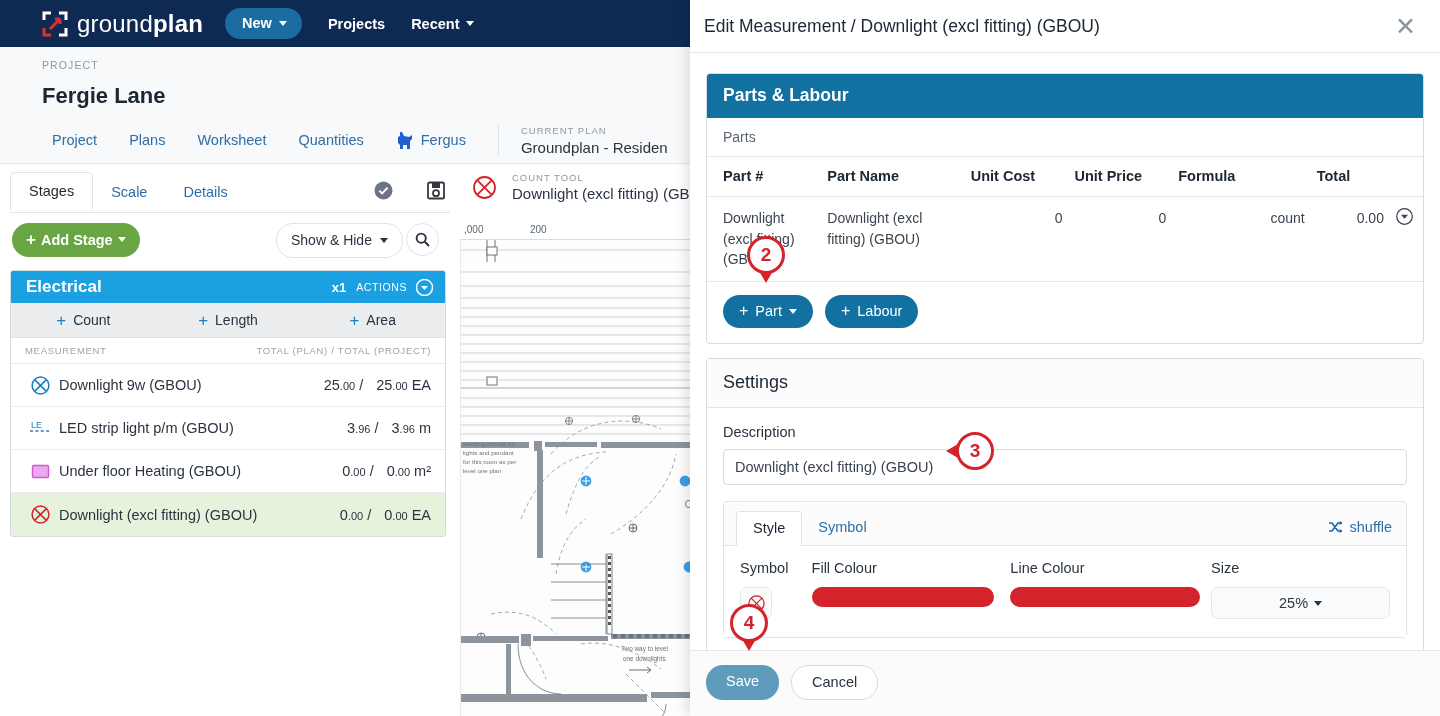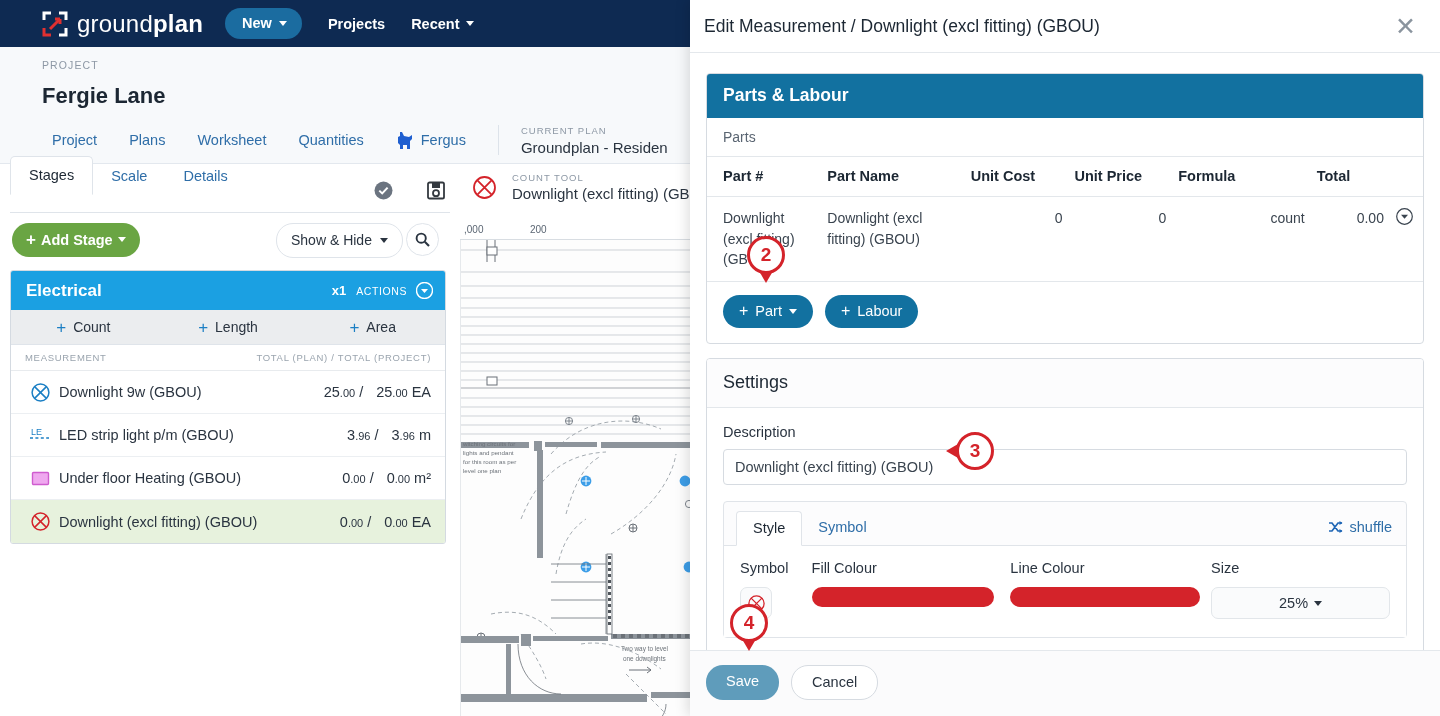--- a/index.html
+++ b/index.html
@@ -40,21 +40,21 @@
     background:#f7f9fb; display:flex; align-items:center; padding-left:52px;
     border-bottom:1px solid #e3e8ee; }
   .ptab { font-size:14.5px; color:#2f6ea8; margin-right:32px; cursor:pointer; display:flex;
     align-items:center; gap:8px; }
   #ptab-divider { width:1px; height:30px; background:#dde3ea; margin-right:22px; }
   #curplan-kick { font-size:9.5px; letter-spacing:1px; color:#8d98a5; text-transform:uppercase; }
   #curplan-name { font-size:15px; color:#2a3440; margin-top:3px; white-space:nowrap; }
 
   
   #stoolbar { position:absolute; left:0; top:164px; width:690px; height:50px; background:#ffffff; }
-  #stabs { position:absolute; left:10px; top:156px; display:flex; align-items:flex-end; }
+  #stabs { position:absolute; left:10px; top:172px; display:flex; align-items:flex-end; }
   .stab { font-size:14.5px; color:#2f6ea8; padding:10px 18px 11px; cursor:pointer; }
   .stab.active { color:#1c2733; background:#fff; border:1px solid #dfe4ea; border-bottom:1px solid #fff;
     border-radius:5px 5px 0 0; position:relative; z-index:3; }
   #tb-icons { position:absolute; left:374px; top:181px; display:flex; gap:34px; align-items:center; }
   .tb-ico { cursor:pointer; }
   #toolbar-rule { position:absolute; left:10px; top:212px; width:440px; height:1px; background:#dfe4ea; }
 
   #counttool { position:absolute; left:472px; top:172px; display:flex; align-items:center; gap:15px; }
   #ct-kick { font-size:9.5px; letter-spacing:1px; color:#8d98a5; text-transform:uppercase; }
   #ct-name { font-size:15px; color:#2a3440; margin-top:2px; white-space:nowrap; }
@@ -67,21 +67,21 @@
   }
   #showhide { position:absolute; left:276px; top:223px; background:#fff; border:1px solid #dfe4ea;
     border-radius:17px; padding:8px 14px 9px; font-size:14px; color:#2a3440; display:flex;
     align-items:center; gap:8px; cursor:pointer; }
   #searchbtn { position:absolute; left:406px; top:223px; width:33px; height:33px; background:#fff;
     border:1px solid #dfe4ea; border-radius:50%; display:flex; align-items:center;
     justify-content:center; cursor:pointer; }
 
   #stagecard { position:absolute; left:10px; top:270px; width:436px; border:1px solid #d4dae1;
     border-radius:3px; background:#fff; overflow:hidden; }
-  #stage-head { background:#1ba0e2; color:#fff; height:39px; display:flex; align-items:center;
+  #stage-head { background:#1ba0e2; color:#fff; height:32px; display:flex; align-items:center;
     padding:0 12px 0 15px; }
   #stage-name { font-size:17px; font-weight:700; flex:1; }
   #stage-x1 { font-size:13px; font-weight:700; margin-right:10px;margin-left:48px; }
   #stage-actions { font-size:10.5px; letter-spacing:.6px; text-transform:uppercase; margin-right:9px; }
   #addrow { background:#ebedef; height:35px; display:flex; border-bottom:1px solid #dfe4ea; }
   .addcell { flex:1; display:flex; align-items:center; justify-content:center; gap:7px;
     font-size:14px; color:#2a3440; cursor:pointer; }
   .plus-b { color:#1b7fc4; font-size:17px; line-height:1; font-weight:400; }
   #colhdr { height:26px; display:flex; align-items:center; padding:0 14px; background:#fff;
     border-bottom:1px solid #e8ebee; }

